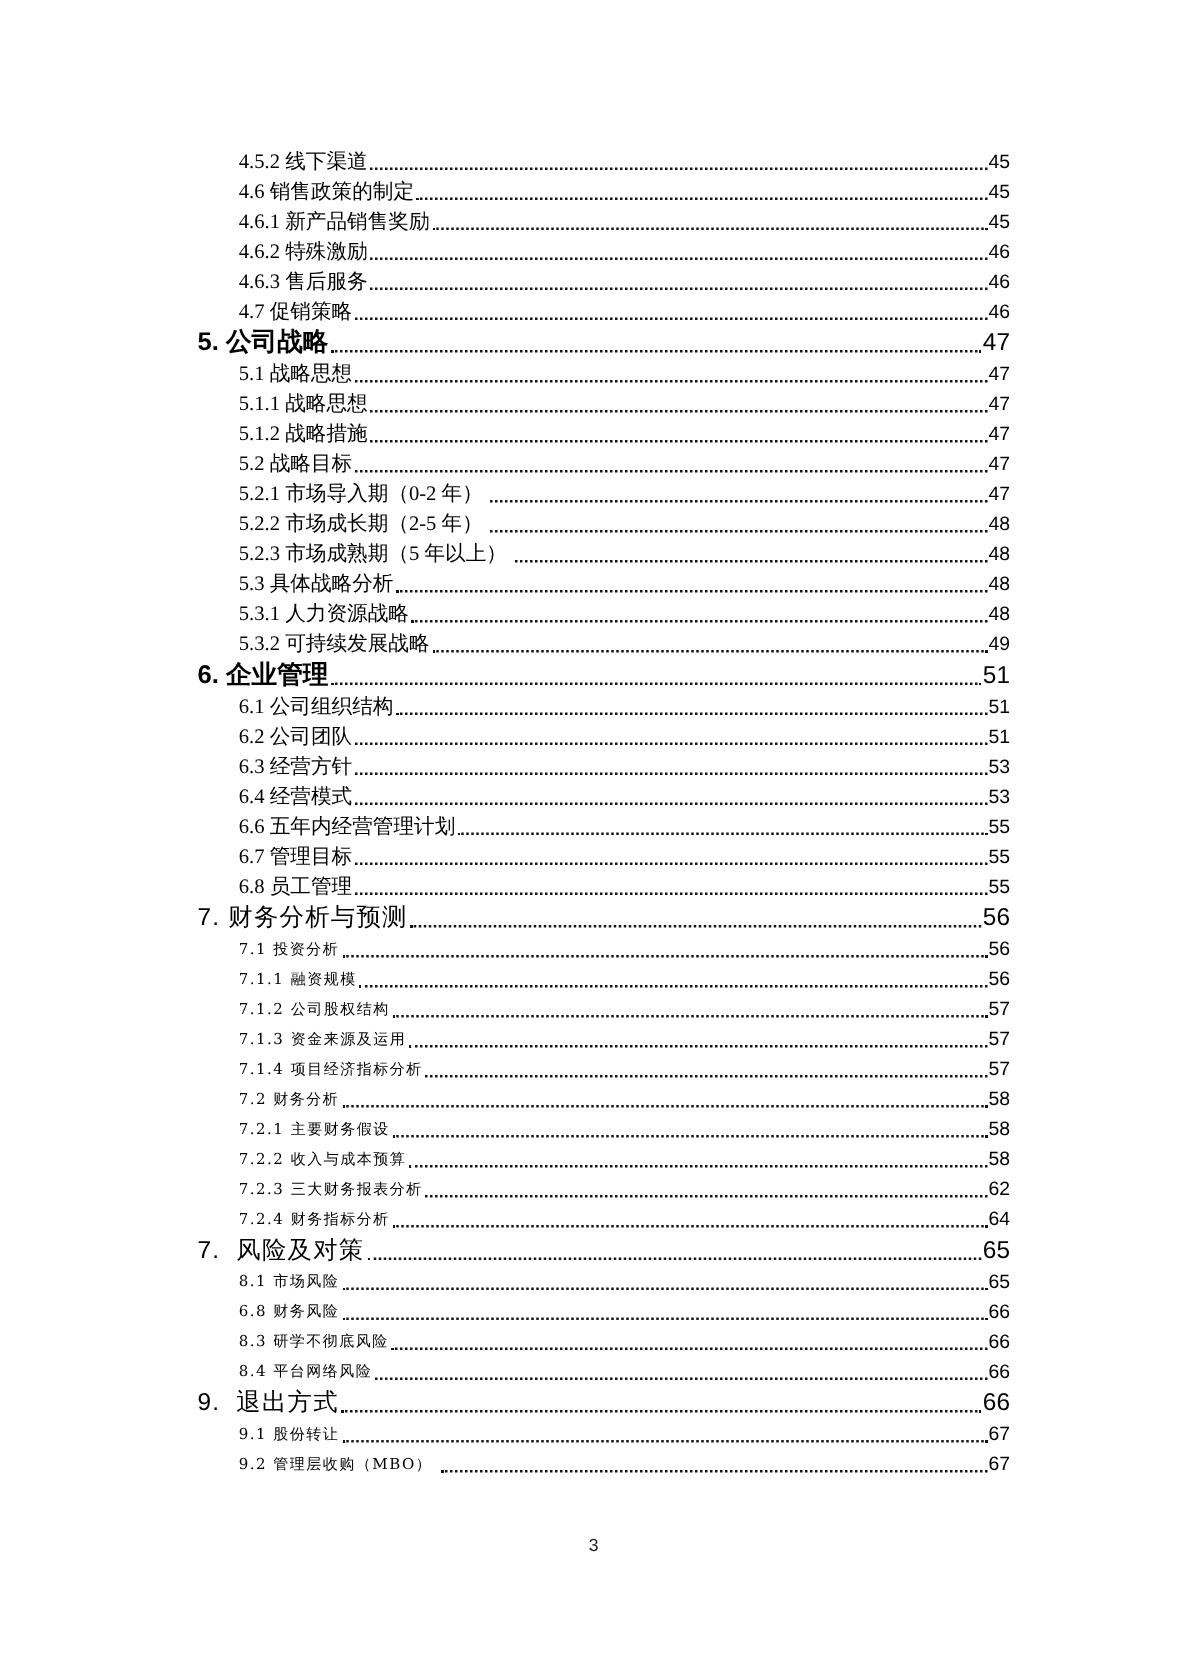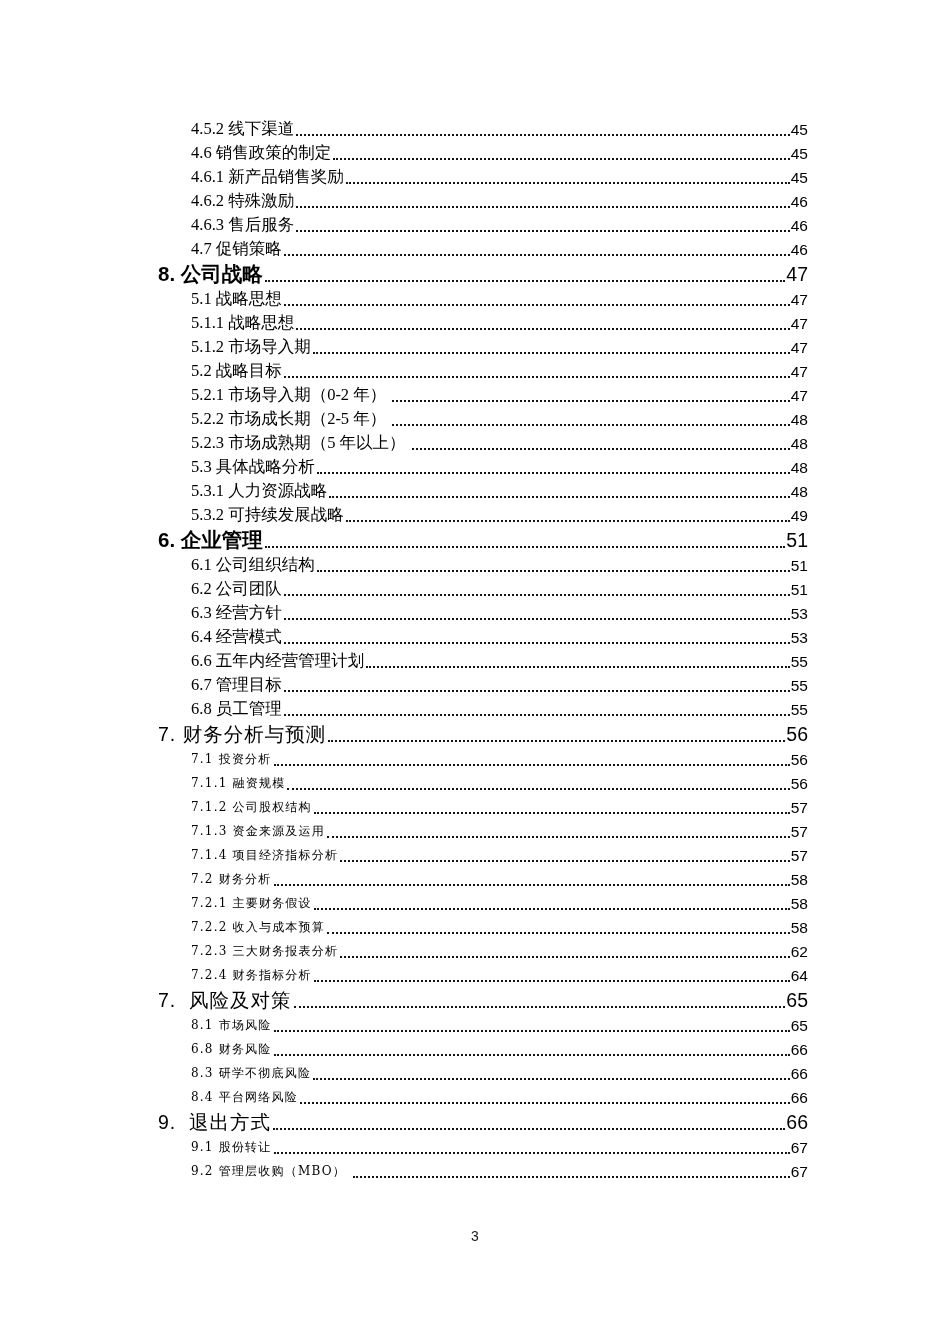--- a/index.html
+++ b/index.html
@@ -117,36 +117,36 @@
         <span class="label">4.6.3 售后服务</span>
         <span class="leader"></span>
         <span class="pagenum">46</span>
       </div>
       <div class="toc-row lvl2 f-song">
         <span class="label">4.7 促销策略</span>
         <span class="leader"></span>
         <span class="pagenum">46</span>
       </div>
       <div class="toc-row lvl1 f-hei">
-        <span class="label">8. 公司战略</span>
+        <span class="label">5. 公司战略</span>
         <span class="leader"></span>
         <span class="pagenum">47</span>
       </div>
       <div class="toc-row lvl2 f-song">
         <span class="label">5.1 战略思想</span>
         <span class="leader"></span>
         <span class="pagenum">47</span>
       </div>
       <div class="toc-row lvl2 f-song">
         <span class="label">5.1.1 战略思想</span>
         <span class="leader"></span>
         <span class="pagenum">47</span>
       </div>
       <div class="toc-row lvl2 f-song">
-        <span class="label">5.1.2 市场导入期</span>
+        <span class="label">5.1.2 战略措施</span>
         <span class="leader"></span>
         <span class="pagenum">47</span>
       </div>
       <div class="toc-row lvl2 f-song">
         <span class="label">5.2 战略目标</span>
         <span class="leader"></span>
         <span class="pagenum">47</span>
       </div>
       <div class="toc-row lvl2 f-song">
         <span class="label">5.2.1 市场导入期（0-2 年） </span>

